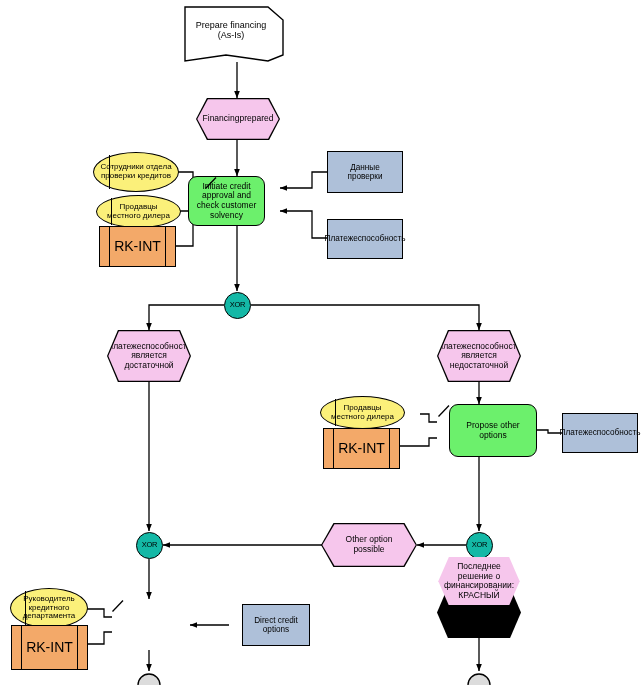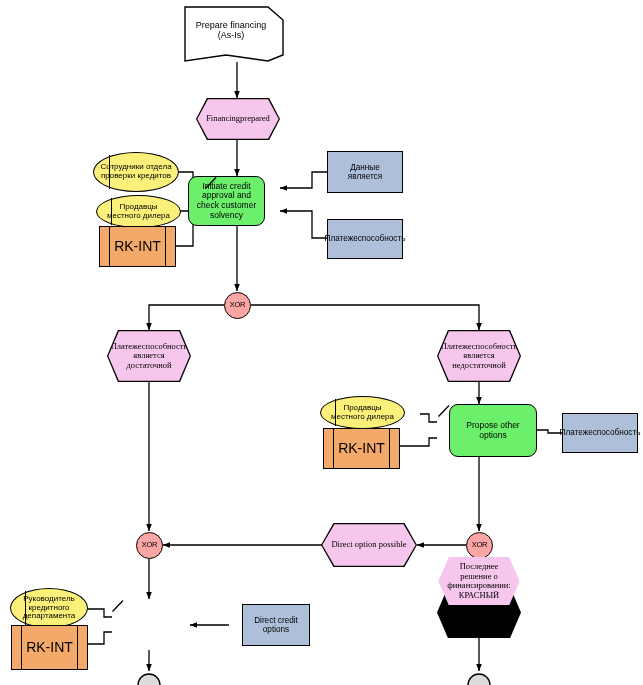--- a/index.html
+++ b/index.html
@@ -3,31 +3,31 @@
 <meta charset="utf-8">
 <style>
   html,body{margin:0;padding:0;background:#ffffff;}
   body{width:643px;height:685px;font-family:"Liberation Sans",sans-serif;}
   #canvas{position:relative;width:643px;height:685px;overflow:hidden;border-radius:11px;}
   svg#wires{position:absolute;left:0;top:0;width:643px;height:685px;pointer-events:none;}
   .node{position:absolute;box-sizing:border-box;display:flex;align-items:center;justify-content:center;text-align:center;line-height:1.12;color:#000;}
   .doc{background:#ffffff;border:1.4px solid #000;font-size:9px;padding:2px 4px;z-index:3;}
   .doc-fold{position:absolute;z-index:2;}
   .event{background:#f6c6ec;font-size:8.5px;z-index:3;padding:2px 7px;
-    clip-path:polygon(13% 0%,87% 0%,100% 50%,87% 100%,13% 100%,0% 50%);font-family:Liberation Serif, serif;}
+    clip-path:polygon(13% 0%,87% 0%,100% 50%,87% 100%,13% 100%,0% 50%);}
   .event-b{position:absolute;background:#000;z-index:2;
     clip-path:polygon(13% 0%,87% 0%,100% 50%,87% 100%,13% 100%,0% 50%);}
   .func{background:#6cf06c;border:1.5px solid #000;border-radius:9px;font-size:8.5px;z-index:3;padding:0 3px;}
   .func-corner{position:absolute;z-index:4;pointer-events:none;}
   .orgunit{background:#fbf07a;border:1.4px solid #000;border-radius:50%;font-size:8px;z-index:3;padding:0 6px;}
   .orgunit-bar{position:absolute;width:1.4px;background:#000;z-index:4;}
   .datao{background:#aec0d9;border:1.4px solid #000;font-size:8.2px;z-index:3;padding:0 4px;}
   .sys{background:#f3a969;border:1.4px solid #000;font-size:14px;z-index:3;}
   .sys-bar{position:absolute;width:1.4px;background:#000;z-index:4;}
-  .conn{background:#fca5a5;border:1.4px solid #000;border-radius:50%;font-size:7.5px;z-index:3;letter-spacing:-.2px;}
+  .conn{background:#14b8a6;border:1.4px solid #000;border-radius:50%;font-size:7.5px;z-index:3;letter-spacing:-.2px;}
 </style>
 </head>
 <body>
 
 <div id="canvas">
 
   <svg id="wires" viewBox="0 0 643 685">
     <defs>
       <marker id="ah" markerWidth="9" markerHeight="9" refX="7.4" refY="3" orient="auto" markerUnits="userSpaceOnUse">
         <path d="M0,0 L7.6,3 L0,6 z" fill="#000"></path>
@@ -118,21 +118,21 @@
   </div>
   <div class="orgunit-bar" style="left:111px;top:198px;height:27px;"></div>
 
   <div class="node sys" style="left:99px;top:226px;width:77px;height:41px;">
     <span>RK-INT</span>
   </div>
   <div class="sys-bar" style="left:109px;top:227px;height:39px;"></div>
   <div class="sys-bar" style="left:165px;top:227px;height:39px;"></div>
 
   <div class="node datao" style="left:327px;top:151px;width:76px;height:42px;">
-    <span>Данные является</span>
+    <span>Данные проверки</span>
   </div>
 
   <div class="node datao" style="left:327px;top:219px;width:76px;height:40px;">
     <span>Платежеспособность</span>
   </div>
 
   <div class="node conn" style="left:224px;top:292px;width:27px;height:27px;">
     <span>XOR</span>
   </div>
 
@@ -167,21 +167,21 @@
   <div class="node datao" style="left:562px;top:413px;width:76px;height:40px;">
     <span>Платежеспособность</span>
   </div>
 
   <div class="node conn" style="left:136px;top:532px;width:27px;height:27px;">
     <span>XOR</span>
   </div>
 
   <div class="event-b" style="left:321px;top:523px;width:96px;height:44px;"></div>
   <div class="node event" style="left:322.3px;top:524.3px;width:93.4px;height:41.4px;">
-    <span>Direct option possible</span>
+    <span>Other option possible</span>
   </div>
 
   <div class="node conn" style="left:466px;top:532px;width:27px;height:27px;">
     <span>XOR</span>
   </div>
 
   <div class="node orgunit" style="left:10px;top:588px;width:78px;height:40px;">
     <span>Руководитель кредитного департамента</span>
   </div>
   <div class="orgunit-bar" style="left:25px;top:591px;height:34px;"></div>

